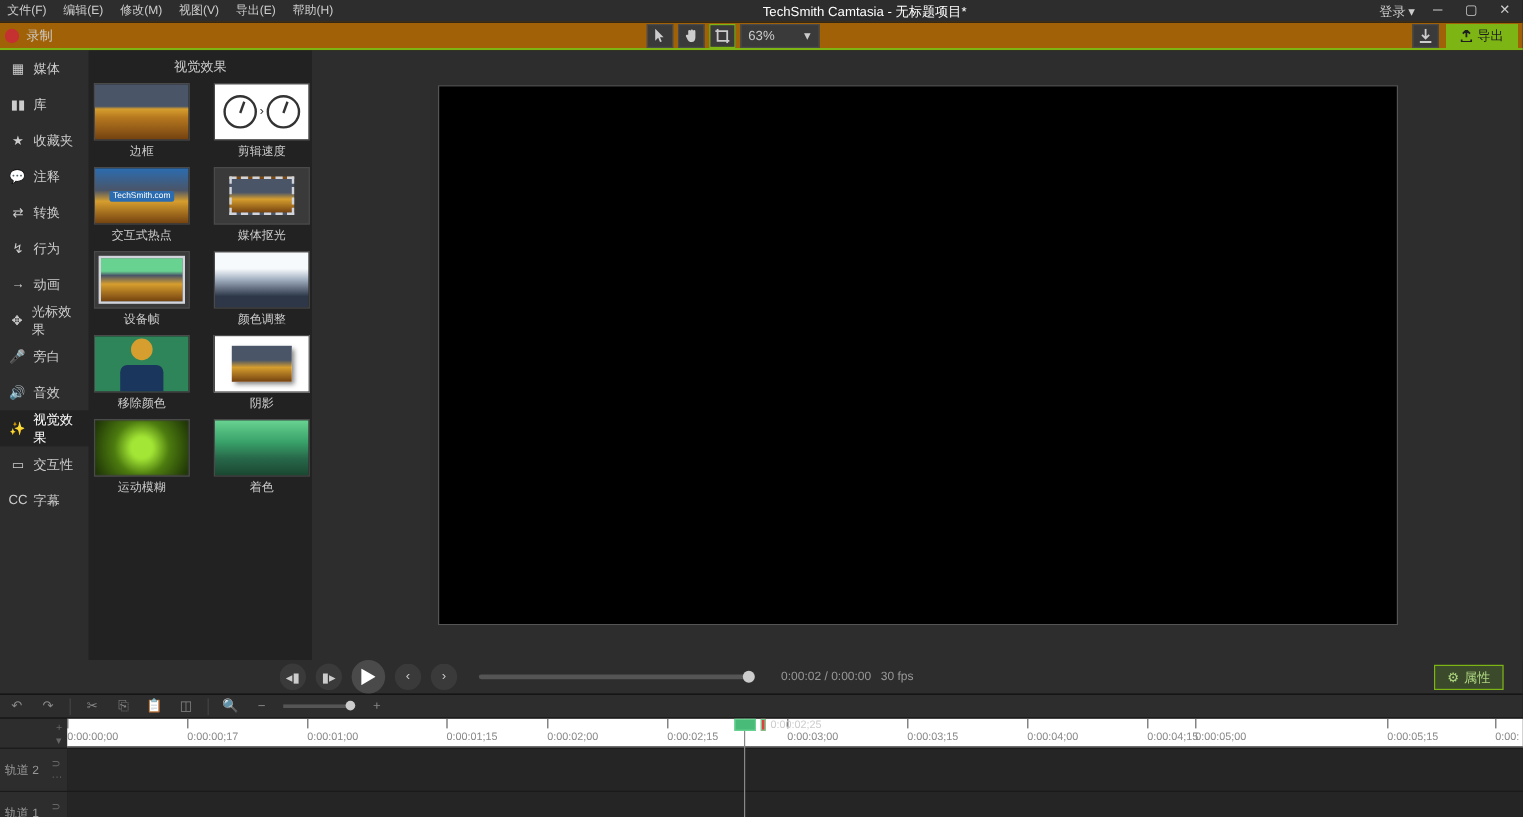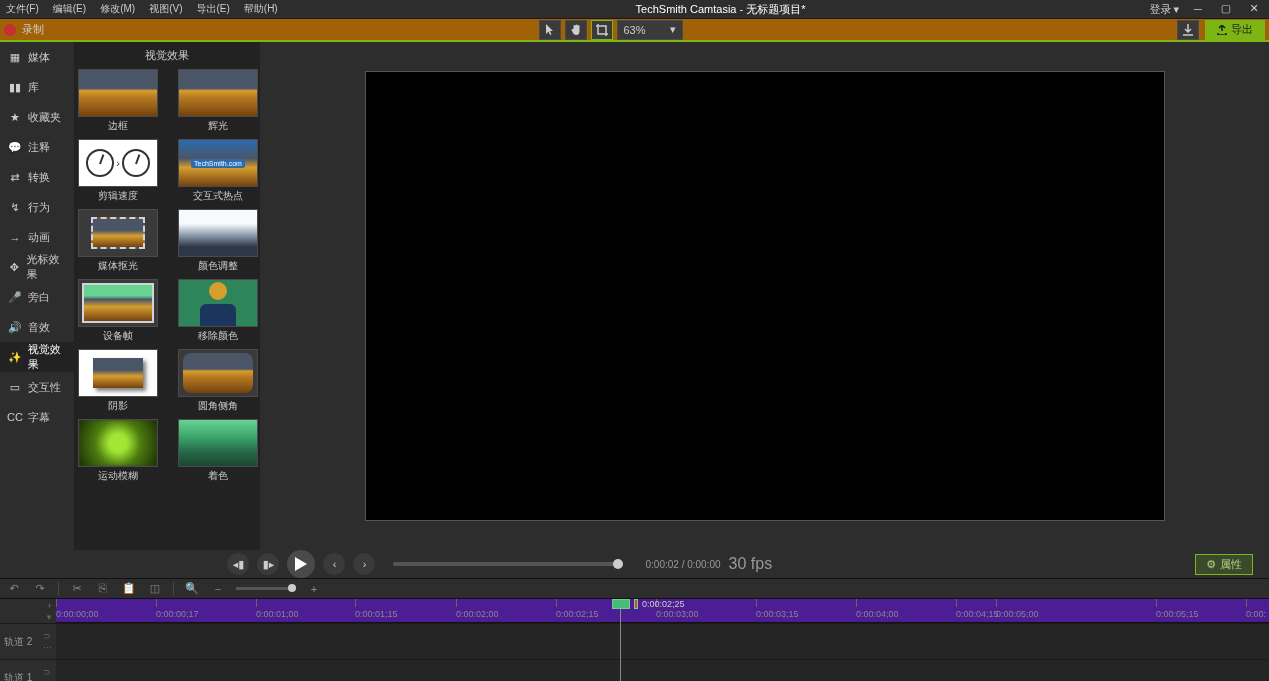--- a/index.html
+++ b/index.html
@@ -67,35 +67,35 @@
 .canvas { width: 800px; height: 450px; background: #000; border: 1px solid #555; }
 
 
 .playback { height: 28px; background: #2d2d2d; display: flex; align-items: center; padding: 0 16px; }
 .pb-group { display: flex; align-items: center; gap: 8px; margin: 0 auto; }
 .pb-btn { width: 22px; height: 22px; border-radius: 50%; background: #3a3a3a; display: flex; align-items: center; justify-content: center; cursor: pointer; color:#ccc; }
 .pb-btn.play { width: 28px; height: 28px; background: #4a4a4a; }
 .seek { width: 230px; height: 4px; background: #555; border-radius: 2px; position: relative; margin: 0 10px; }
 .seek-knob { width: 10px; height: 10px; border-radius: 50%; background: #ccc; position: absolute; right: 0; top: -3px; }
 .time-display { font-size: 10px; color: #999; margin-left: 4px; }
-.fps-display { font-size: 16px; color: #999; }
+.fps-display { font-size: 10px; color: #999; }
 .props-btn { background: #3a4a2a; border:1px solid #7db515; color: #aed581; padding: 2px 10px; display:flex; align-items:center; gap:4px; font-size: 11px; cursor:pointer; margin-left:auto;}
 
 
 .timeline-tools { height: 20px; background: #2d2d2d; display: flex; align-items: center; padding: 0 6px; gap: 10px; border-top: 1px solid #111; }
 .tl-tool { width: 16px; height: 16px; display: flex; align-items: center; justify-content: center; color: #888; cursor: pointer; }
 .tl-divider { width:1px; height:14px; background:#444; }
 .tl-zoom-slider { width:60px; height:3px; background:#555; position:relative; }
 .tl-zoom-knob { width:8px; height:8px; border-radius:50%; background:#ccc; position:absolute; right:0; top:-3px; }
 
 .timeline { flex: 1; background: #2d2d2d; display: flex; position:relative; }
 .tl-left { width: 56px; background: #2d2d2d; }
 .tl-track-head { height: 36px; border-top:1px solid #1a1a1a; display:flex; align-items:center; justify-content:space-between; padding:0 4px; font-size:10px; color:#999; }
 .tl-right { flex: 1; position: relative; background:#222; }
-.tl-ruler { height: 24px; border-bottom: 1px solid #111; position: relative; background:#4c1d95; display:flex; }
+.tl-ruler { height: 24px; border-bottom: 1px solid #111; position: relative; background:#ffffff; display:flex; }
 .ruler-mark { position:absolute; top:0; font-size:9px; color:#888; }
 .ruler-mark::before { content:''; display:block; width:1px; height:8px; background:#666; margin-bottom:2px; }
 .tl-track-body { height: 36px; border-top:1px solid #1a1a1a; background:#252525; }
 .playhead { position:absolute; top:0; bottom:0; left:564px; width:1px; background:#888; z-index:5; }
 .playhead-top { position:absolute; top:0; left:556px; display:flex; align-items:center; gap:4px; z-index:6;}
 .playhead-handle { width:18px; height:10px; background:#48bb78; border:1px solid #68d391;}
 .playhead-handle.red { width:4px; height:10px; background:#e53e3e; }
 .playhead-time { font-size:9px; color:#ccc; }
 .track-controls { display:flex; flex-direction:column; gap:1px; color:#666; font-size:9px;}
 
@@ -227,26 +227,20 @@
     <div class="panel-title">视觉效果</div>
     <div class="effects-grid">
       <div class="effect-item">
           <div class="effect-thumb">
             <div class="mtn"></div>
           </div>
           <span class="effect-label">边框</span>
         </div>
       <div class="effect-item">
           <div class="effect-thumb">
-            <div class="mtn"></div>
-          </div>
-          <span class="effect-label">辉光</span>
-        </div>
-      <div class="effect-item">
-          <div class="effect-thumb">
             <div class="clocks">
               <div class="clock"></div>
               <span style="color:#333">›</span>
               <div class="clock"></div>
             </div>
           </div>
           <span class="effect-label">剪辑速度</span>
         </div>
       <div class="effect-item">
           <div class="effect-thumb hotspot-thumb">
@@ -256,52 +250,46 @@
           <span class="effect-label">交互式热点</span>
         </div>
       <div class="effect-item">
           <div class="effect-thumb">
             <div class="dashed-border"></div>
           </div>
           <span class="effect-label">媒体抠光</span>
         </div>
       <div class="effect-item">
           <div class="effect-thumb">
+            <div class="dev-frame"></div>
+          </div>
+          <span class="effect-label">设备帧</span>
+        </div>
+      <div class="effect-item">
+          <div class="effect-thumb">
             <div class="mono"></div>
           </div>
           <span class="effect-label">颜色调整</span>
-        </div>
-      <div class="effect-item">
-          <div class="effect-thumb">
-            <div class="dev-frame"></div>
-          </div>
-          <span class="effect-label">设备帧</span>
         </div>
       <div class="effect-item">
           <div class="effect-thumb">
             <div class="person">
               <div style="display:flex;flex-direction:column;align-items:center">
                 <div class="person-head"></div>
                 <div class="person-body"></div>
               </div>
             </div>
           </div>
           <span class="effect-label">移除颜色</span>
         </div>
       <div class="effect-item">
           <div class="effect-thumb shadow-thumb">
             <div class="shadow-inner"></div>
           </div>
           <span class="effect-label">阴影</span>
-        </div>
-      <div class="effect-item">
-          <div class="effect-thumb rounded-thumb">
-            <div class="mtn"></div>
-          </div>
-          <span class="effect-label">圆角侧角</span>
         </div>
       <div class="effect-item">
           <div class="effect-thumb">
             <div class="motion-blur"></div>
           </div>
           <span class="effect-label">运动模糊</span>
         </div>
       <div class="effect-item">
           <div class="effect-thumb">
             <div class="green-tint"></div>
@@ -378,21 +366,21 @@
             <span>⊃</span>
             <span>···</span>
           </div>
       </div>
     </div>
     <div class="tl-right">
       <div class="tl-ruler">
         <span class="ruler-mark" style="left:0px">0:00:00;00</span>
         <span class="ruler-mark" style="left:100px">0:00:00;17</span>
         <span class="ruler-mark" style="left:200px">0:00:01;00</span>
-        <span class="ruler-mark" style="left:299px">0:00:01;15</span>
+        <span class="ruler-mark" style="left:316px">0:00:01;15</span>
         <span class="ruler-mark" style="left:400px">0:00:02;00</span>
         <span class="ruler-mark" style="left:500px">0:00:02;15</span>
         <span class="ruler-mark" style="left:600px">0:00:03;00</span>
         <span class="ruler-mark" style="left:700px">0:00:03;15</span>
         <span class="ruler-mark" style="left:800px">0:00:04;00</span>
         <span class="ruler-mark" style="left:900px">0:00:04;15</span>
         <span class="ruler-mark" style="left:940px">0:00:05;00</span>
         <span class="ruler-mark" style="left:1100px">0:00:05;15</span>
         <span class="ruler-mark" style="left:1190px">0:00:</span>
       </div>

